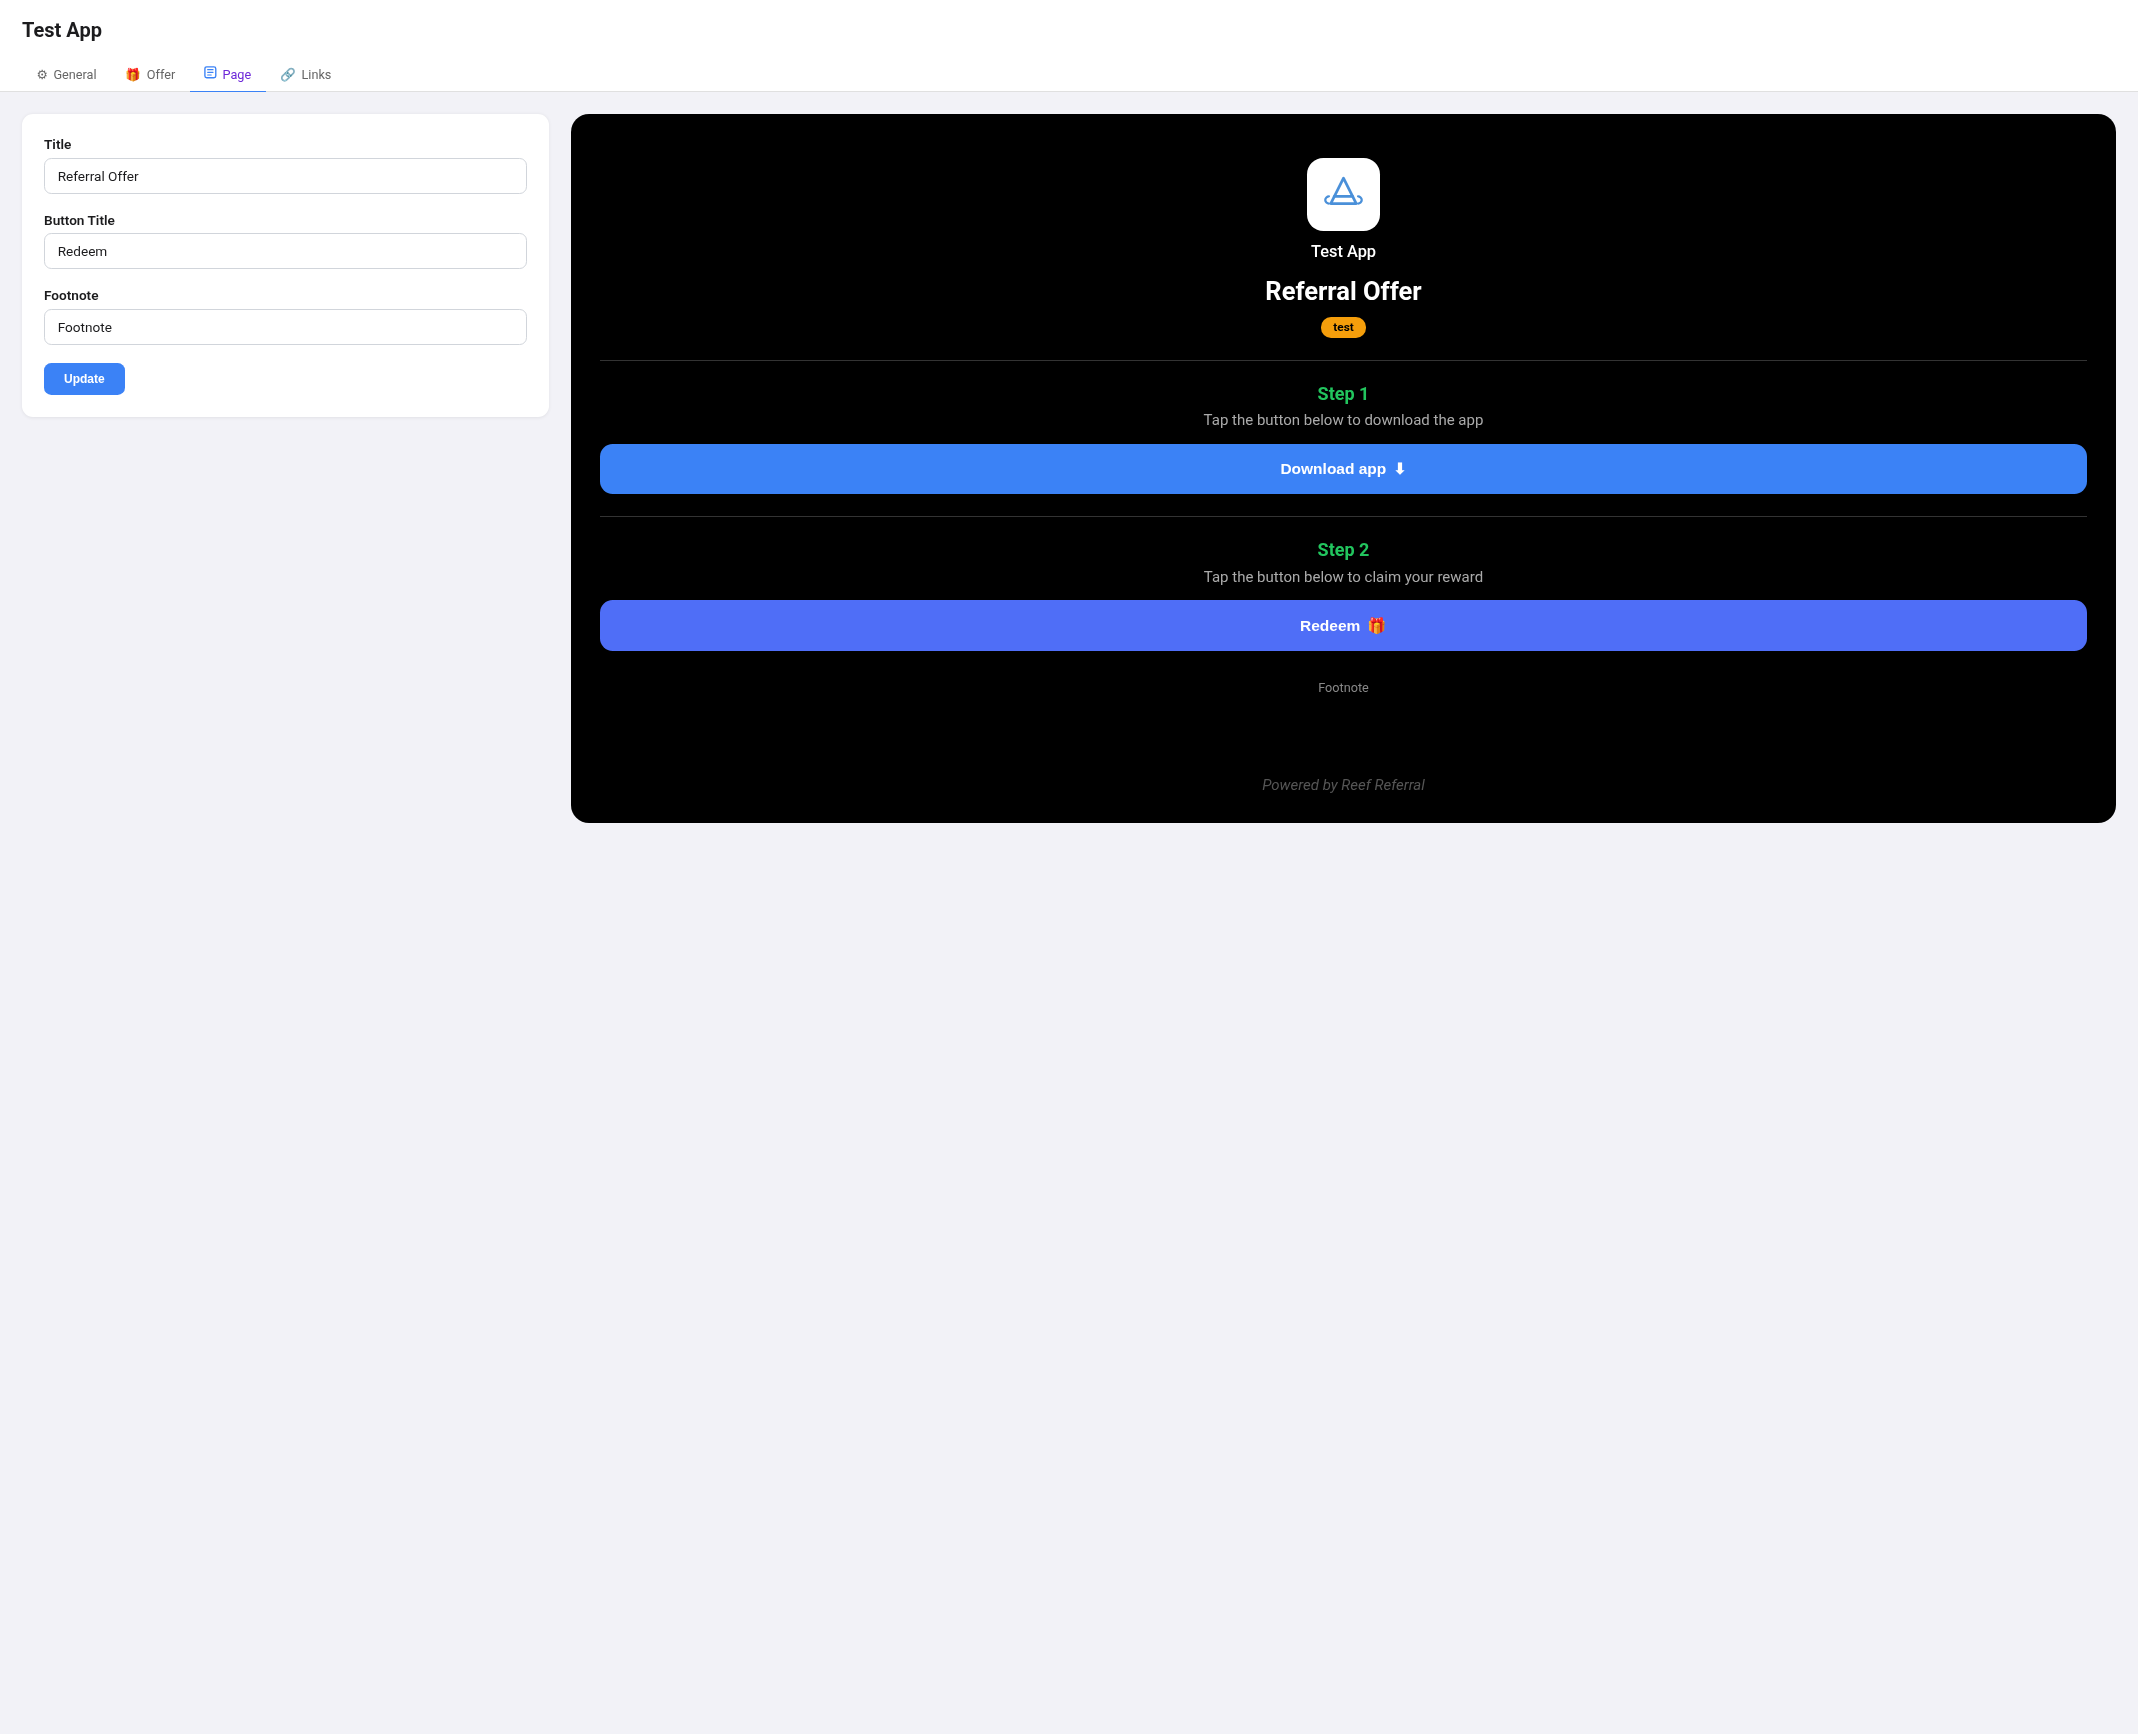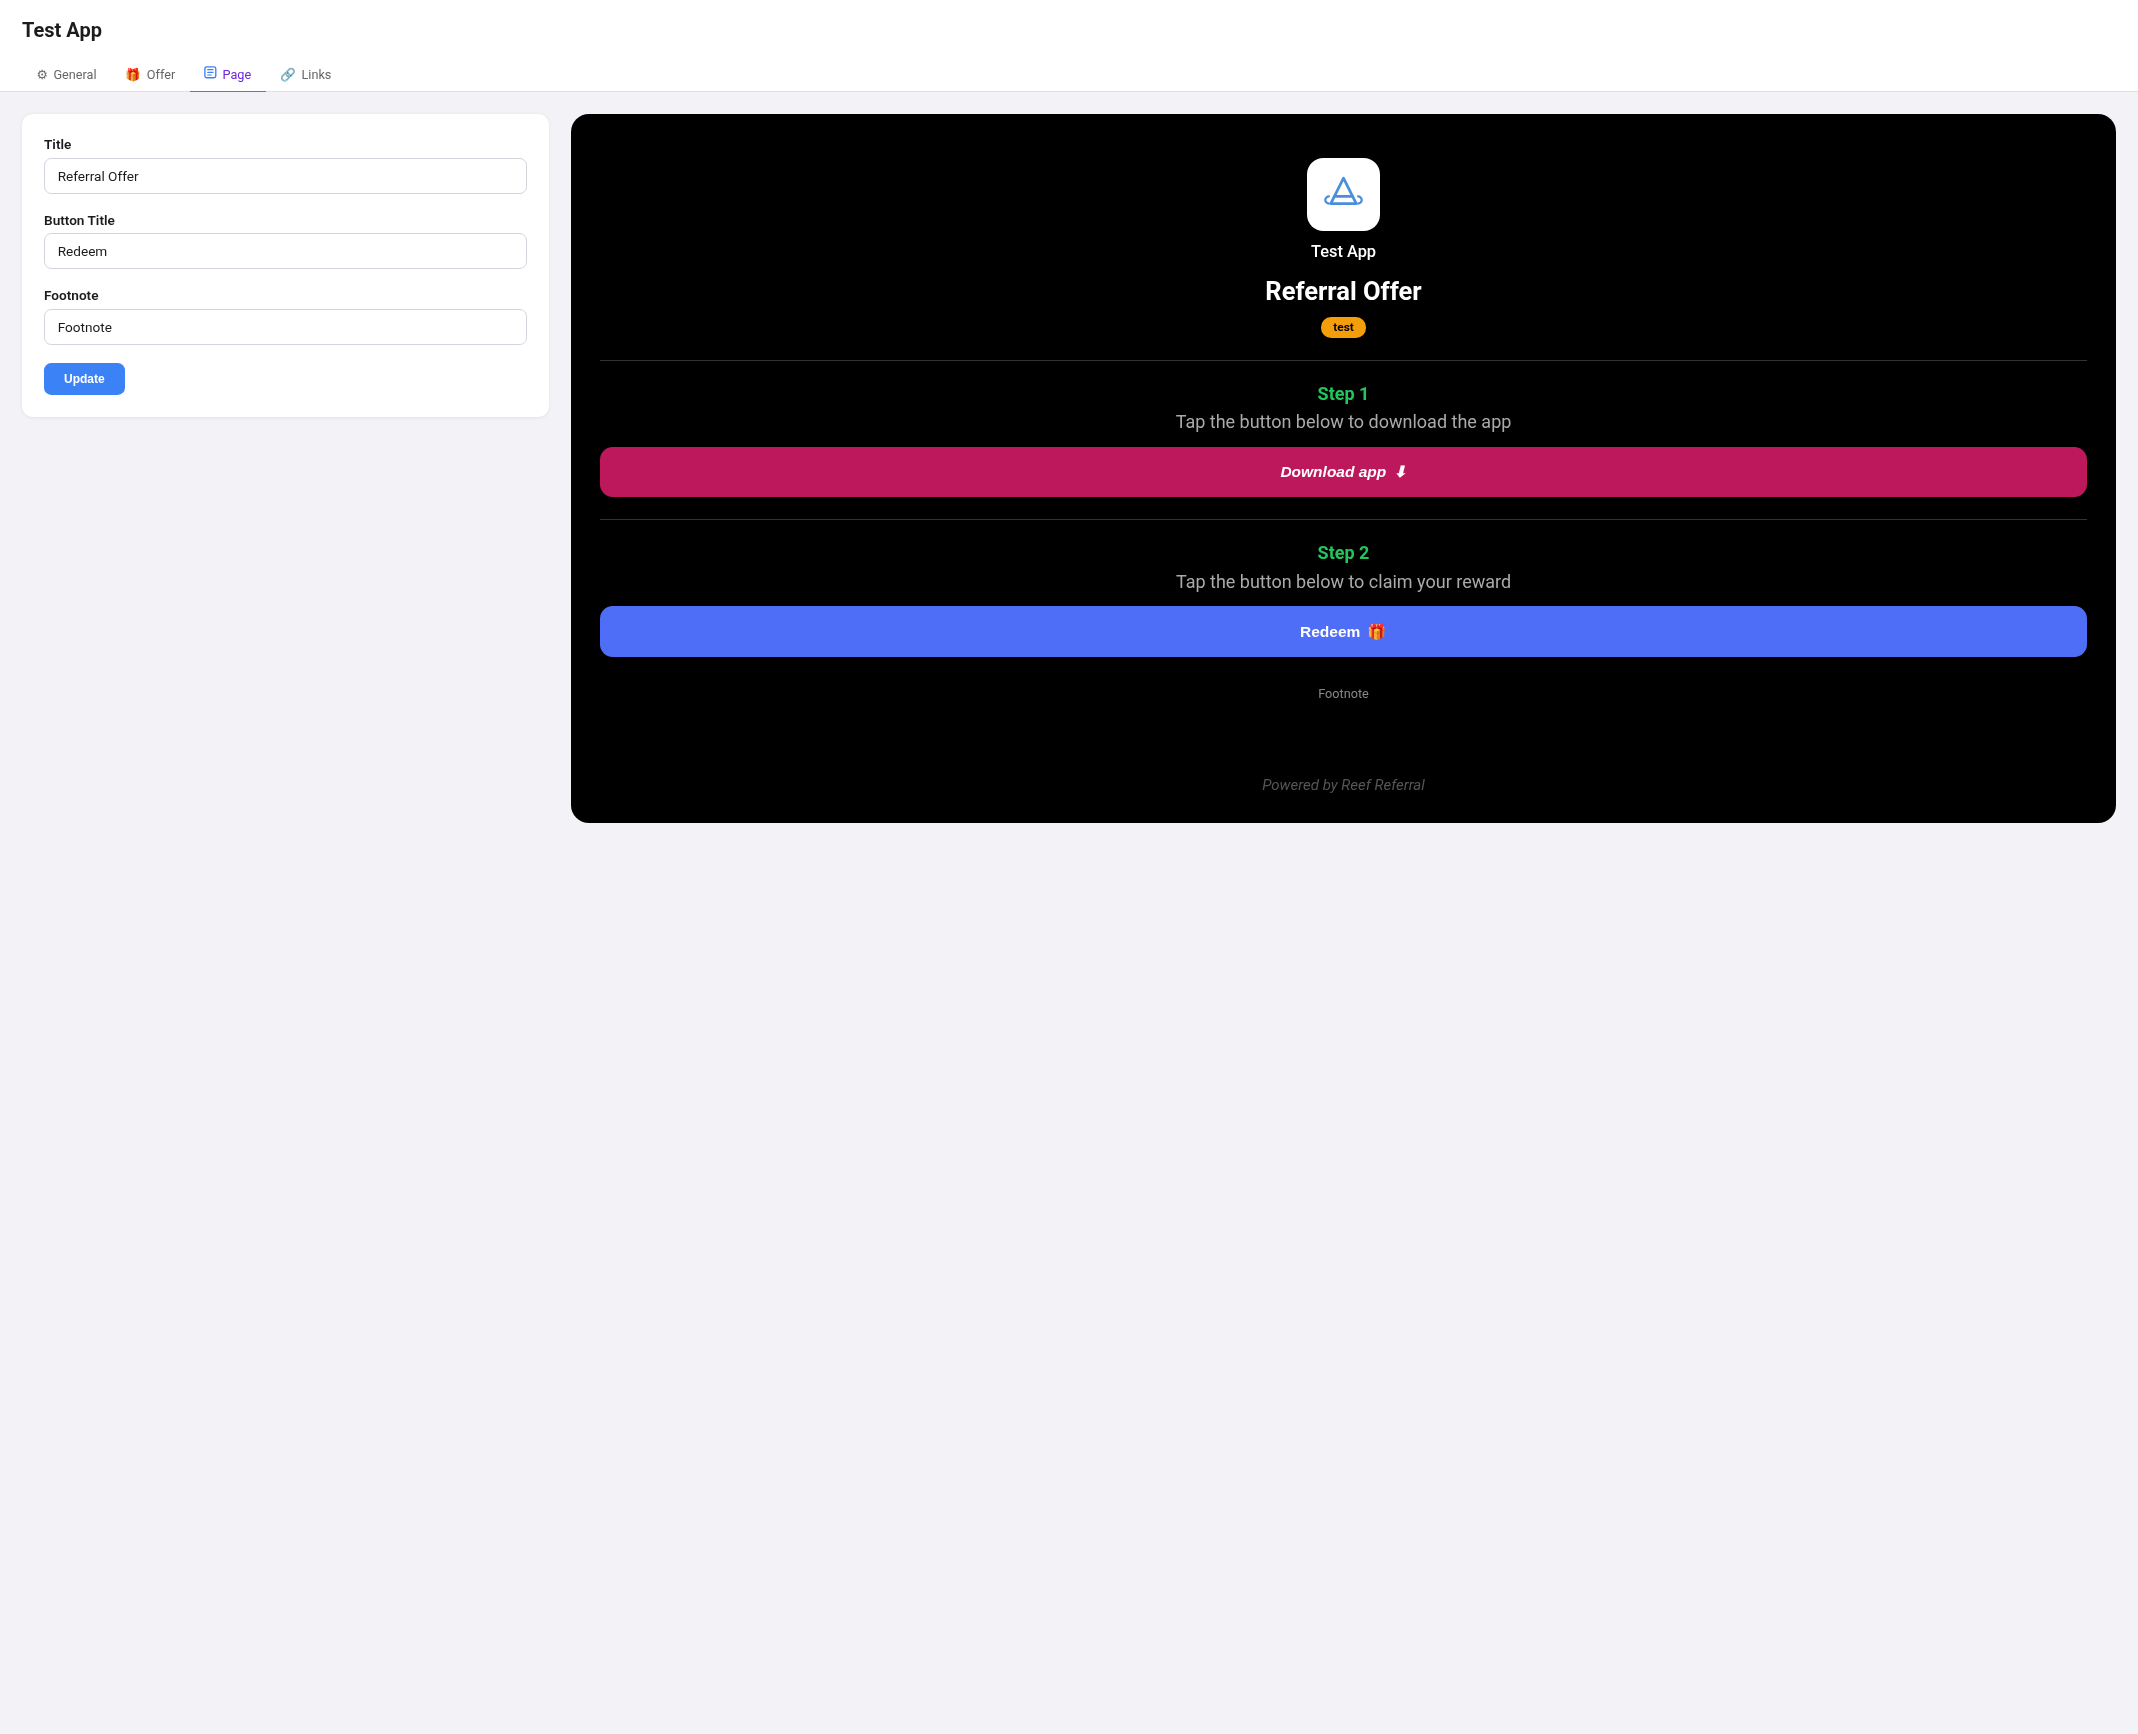--- a/index.html
+++ b/index.html
@@ -159,21 +159,21 @@
     }
 
     .step-title {
       font-size: 18px;
       font-weight: 700;
       margin-bottom: 7.3px;
       color: #22c55e;
     }
 
     .step-desc {
-      font-size: 18px;
+      font-size: 15px;
       color: #aaa;
       margin-bottom: 14.5px;
       text-align: center;
     }
 
     .preview-btn {
       width: 100%;
       border: none;
       border-radius: 12.7px;
       padding: 16.4px;
@@ -182,22 +182,21 @@
       cursor: pointer;
       display: flex;
       align-items: center;
       justify-content: center;
       gap: 7.3px;
       margin-bottom: 22px;
       color: #fff;
     }
 
     .download-btn {
-      background: #be185d;
-      font-style: italic;
+      background: #3b82f6;
     }
 
     .redeem-btn {
       background: #4f6ef7;
     }
 
     .footnote-text {
       font-size: 12.7px;
       color: #888;
       margin-top: 7.3px;

